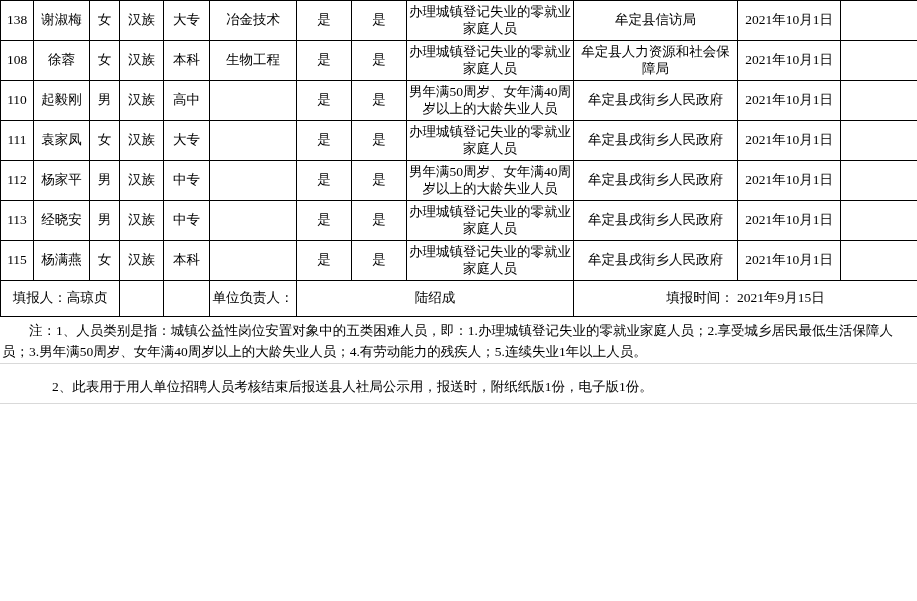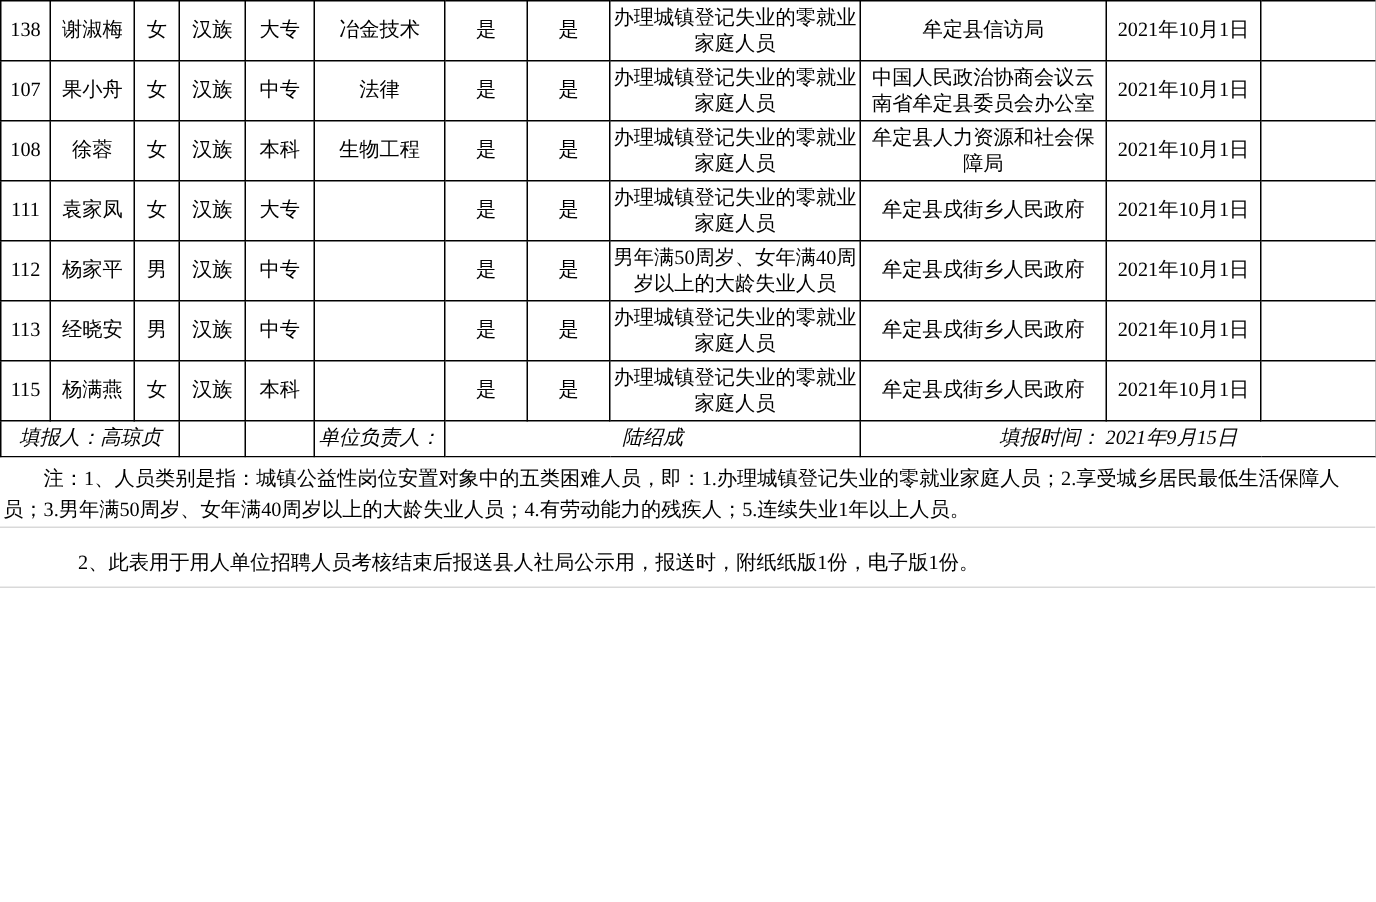--- a/index.html
+++ b/index.html
@@ -22,21 +22,21 @@
     border: 1px solid #000000;
     text-align: center;
     vertical-align: middle;
     font-size: 13.5px;
     line-height: 1.25;
     padding: 1px 2px;
     overflow: hidden;
     word-break: break-all;
   }
   table.roster tr.data-row { height: 40px; }
-  table.roster tr.footer-row { height: 24px; font-style: italic; }
+  table.roster tr.footer-row { height: 36px; }
   table.roster tr.footer-row td { font-size: 13.5px; }
   td.cell-left { text-align: left; padding-left: 12px; }
   td.cell-left-sm { text-align: left; padding-left: 5px; }
   td.cell-right { text-align: right; padding-right: 3px; }
   .notes { width: 917px; }
   .note-block {
     box-sizing: border-box;
     width: 917px;
     border-bottom: 1px solid #d9d9d9;
     font-size: 13.5px;
@@ -84,44 +84,44 @@
           <td>大专</td>
           <td>冶金技术</td>
           <td>是</td>
           <td>是</td>
           <td>办理城镇登记失业的零就业家庭人员</td>
           <td>牟定县信访局</td>
           <td>2021年10月1日</td>
           <td></td>
         </tr>
         <tr class="data-row">
-          <td>107</td>
-          <td>果小舟</td>
-          <td>女</td>
-          <td>汉族</td>
-          <td>中专</td>
-          <td>法律</td>
-          <td>是</td>
-          <td>是</td>
-          <td>办理城镇登记失业的零就业家庭人员</td>
-          <td>中国人民政治协商会议云南省牟定县委员会办公室</td>
-          <td>2021年10月1日</td>
-          <td></td>
-        </tr>
-        <tr class="data-row">
           <td>108</td>
           <td>徐蓉</td>
           <td>女</td>
           <td>汉族</td>
           <td>本科</td>
           <td>生物工程</td>
           <td>是</td>
           <td>是</td>
           <td>办理城镇登记失业的零就业家庭人员</td>
           <td>牟定县人力资源和社会保障局</td>
+          <td>2021年10月1日</td>
+          <td></td>
+        </tr>
+        <tr class="data-row">
+          <td>110</td>
+          <td>起毅刚</td>
+          <td>男</td>
+          <td>汉族</td>
+          <td>高中</td>
+          <td></td>
+          <td>是</td>
+          <td>是</td>
+          <td>男年满50周岁、女年满40周岁以上的大龄失业人员</td>
+          <td>牟定县戌街乡人民政府</td>
           <td>2021年10月1日</td>
           <td></td>
         </tr>
         <tr class="data-row">
           <td>111</td>
           <td>袁家凤</td>
           <td>女</td>
           <td>汉族</td>
           <td>大专</td>
           <td></td>

